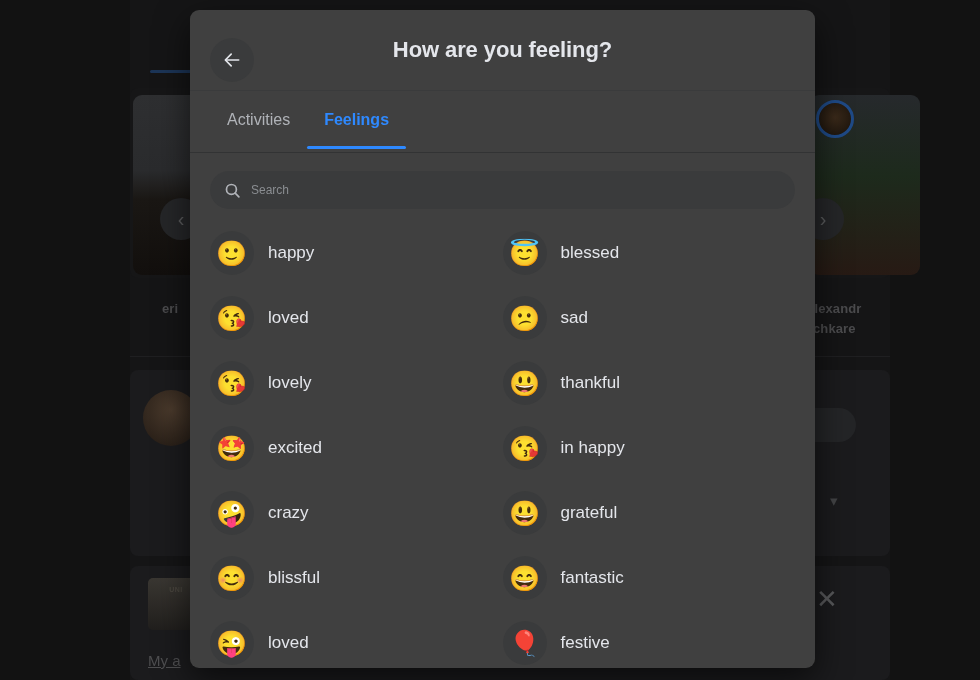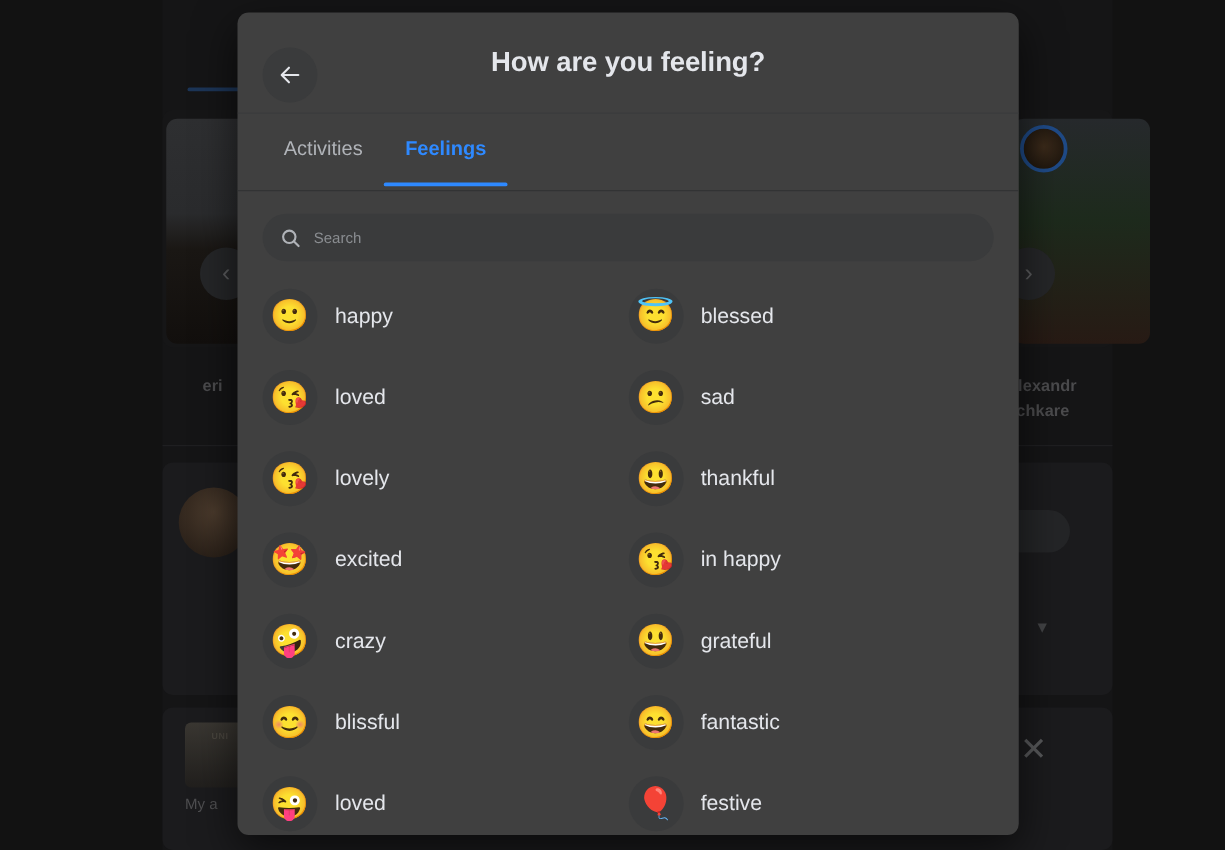--- a/index.html
+++ b/index.html
@@ -62,21 +62,21 @@
     position: absolute; left: 786px; top: 408px; width: 70px; height: 34px;
     border-radius: 18px; background: #242527;
   }
   .bg-img-sq {
     position: absolute; left: 148px; top: 578px; width: 56px; height: 52px;
     border-radius: 5px; background: linear-gradient(#3a3732, #211f1d);
     color:#4a463f; font-size:7px; font-weight:700; text-align:center;
     padding-top: 8px; letter-spacing:.5px;
   }
   .bg-caption {
-    position: absolute; left: 148px; top: 636px; font-size: 12px; color: #4e4e50;
+    position: absolute; left: 148px; top: 652px; font-size: 15px; color: #4e4e50; text-decoration: underline;
   }
   .bg-x {
     position: absolute; left: 816px; top: 586px; width: 26px; height: 26px;
     color: #57585a; font-size: 26px; line-height: 26px; font-weight: 300;
   }
   .bg-caret {
     position: absolute; left: 830px; top: 492px; color: #424345; font-size: 15px;
   }
   .bg-divider {
     position: absolute; left: 130px; width: 760px; height: 1px; background: #1f1f21;

